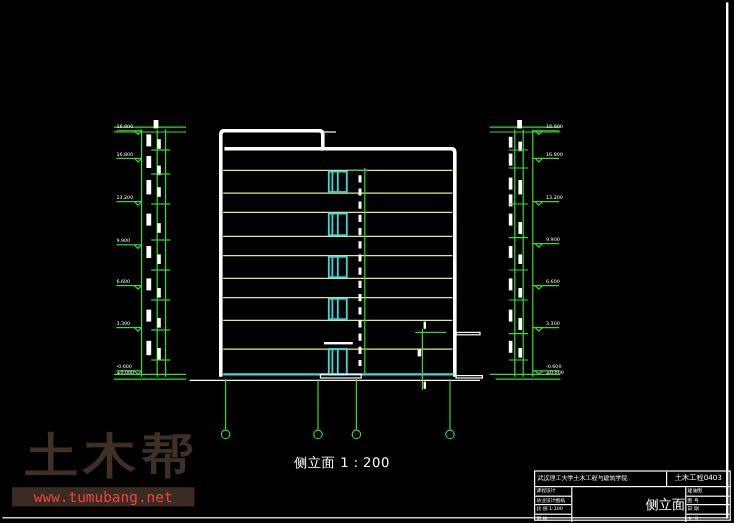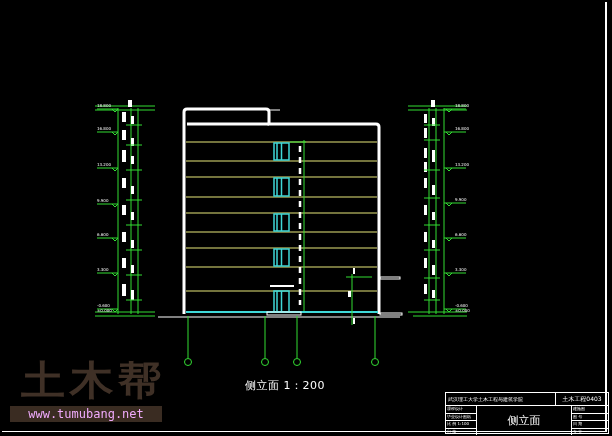--- a/index.html
+++ b/index.html
@@ -2,29 +2,29 @@
 <html><head>
   <meta charset="utf-8">
   <style>
     html, body { margin: 0; padding: 0; background: #000; }
     body { width: 612px; height: 436px; position: relative; overflow: hidden; font-family: "DejaVu Sans", sans-serif; }
     .frame { position: absolute; left: 2px; top: 2px; width: 605px; height: 430px; border-right: 2px solid #fff; border-bottom: 1px solid #fff; box-sizing: border-box; }
     svg.drawing { position: absolute; left: 0; top: 0; }
     .caption { position: absolute; left: 245px; top: 378px; color: #fff; font-size: 11px; letter-spacing: 0.5px; }
     .watermark { position: absolute; left: 10px; top: 360px; width: 152px; text-align: center; }
     .wm-logo { color: #3f3026; font-size: 40px; font-weight: bold; line-height: 40px; letter-spacing: 4px; font-family: "DejaVu Sans", sans-serif; transform: scaleX(1.1); transform-origin: left; }
-    .wm-url { margin-top: 6px; background: #3a2c22; color: #f0abfc; font-family: "DejaVu Sans Mono", monospace; font-size: 12px; padding: 1px 3px; width: 146px; }
+    .wm-url { margin-top: 6px; background: #3a2c22; color: #ef4444; font-family: "DejaVu Sans Mono", monospace; font-size: 12px; padding: 1px 3px; width: 146px; }
     .titleblock { position: absolute; left: 445px; top: 392px; width: 164px; height: 42px; border: 1px solid #fff; box-sizing: border-box; color: #fff; }
     .tb-row1 { height: 12px; border-bottom: 1px solid #fff; display: flex; font-size: 5px; }
     .tb-school { flex: 1; border-right: 1px solid #fff; padding-left: 2px; line-height: 12px; white-space: nowrap; overflow: hidden; }
     .tb-code { width: 52px; text-align: center; line-height: 12px; font-size: 6px; }
     .tb-row2 { display: flex; height: 29px; }
     .tb-left { width: 30px; border-right: 1px solid #fff; font-size: 4px; display: flex; flex-direction: column; }
     .tb-left div { flex: 1; border-bottom: 1px solid #fff; line-height: 6px; padding-left: 1px; white-space: nowrap; overflow: hidden; }
-    .tb-title { flex: 1; text-align: center; font-size: 11px; line-height: 29px; }
+    .tb-title { flex: 1; text-align: right; font-size: 11px; line-height: 29px; }
     .tb-right { width: 36px; border-left: 1px solid #fff; font-size: 4px; display: flex; flex-direction: column; }
     .tb-right div { flex: 1; border-bottom: 1px solid #fff; line-height: 6px; padding-left: 1px; white-space: nowrap; overflow: hidden; }
     .elev { fill: #fff; font-size: 4px; font-family: "DejaVu Sans", sans-serif; }
   </style>
 </head>
 <body>
 
 <div class="frame"></div>
 
 <svg class="drawing" width="612" height="436">

